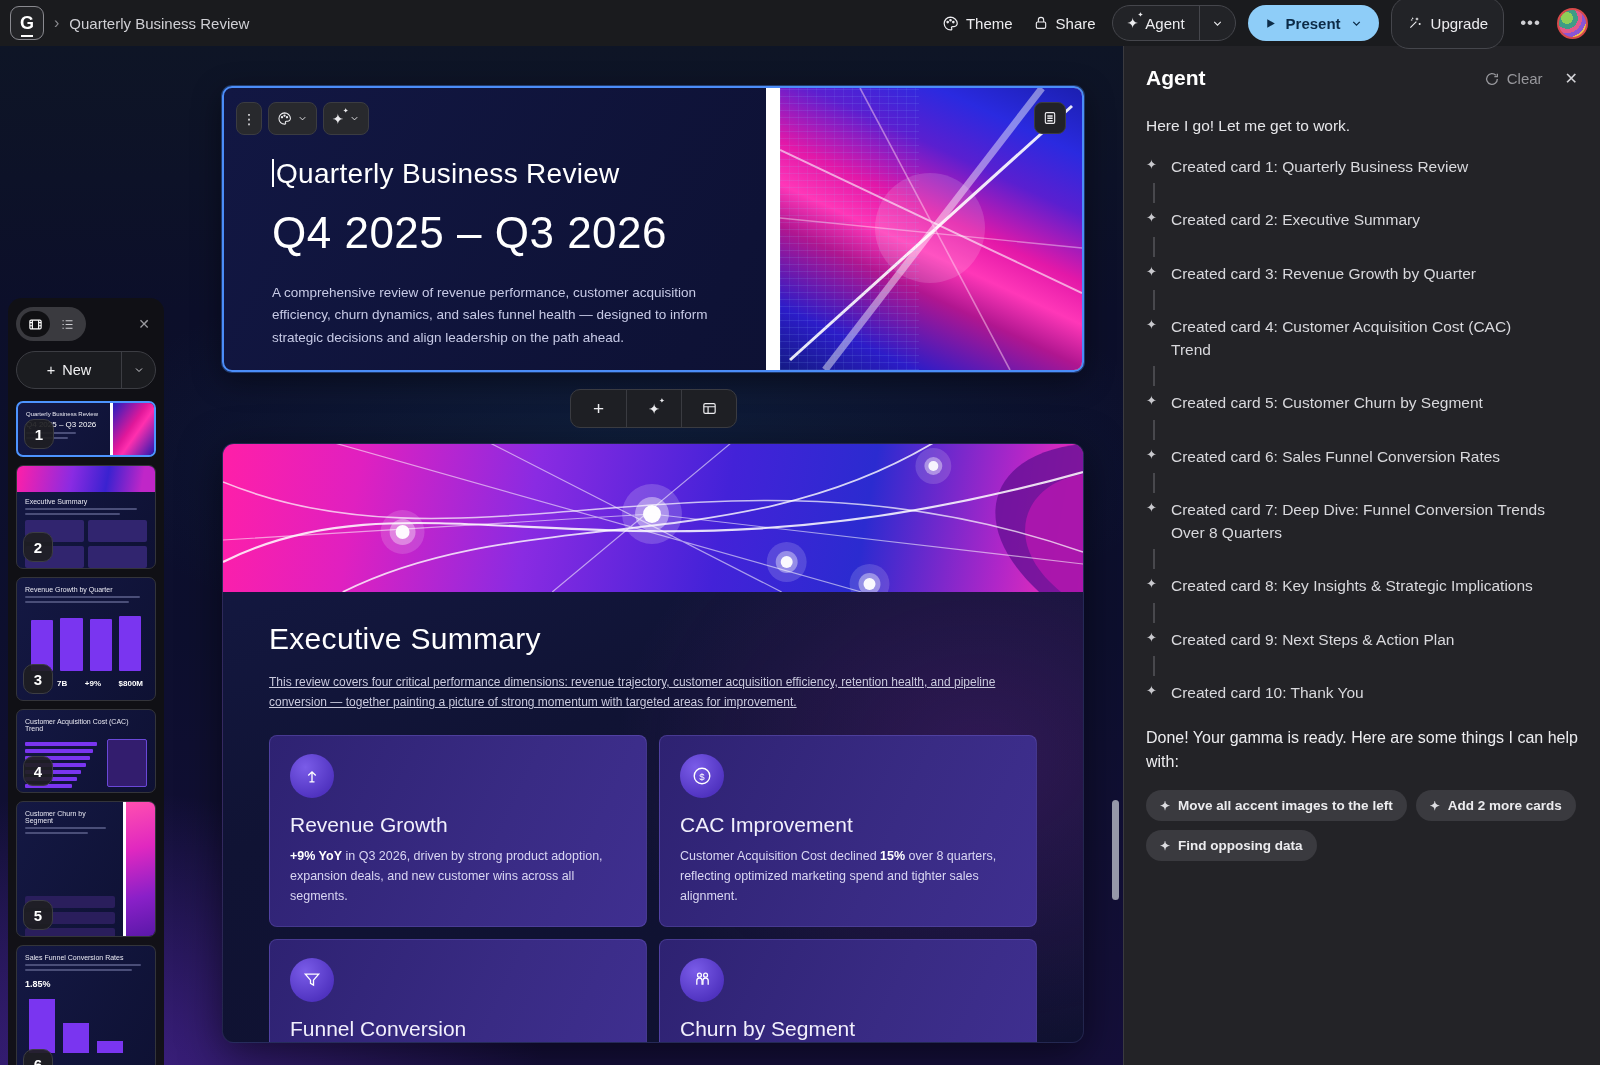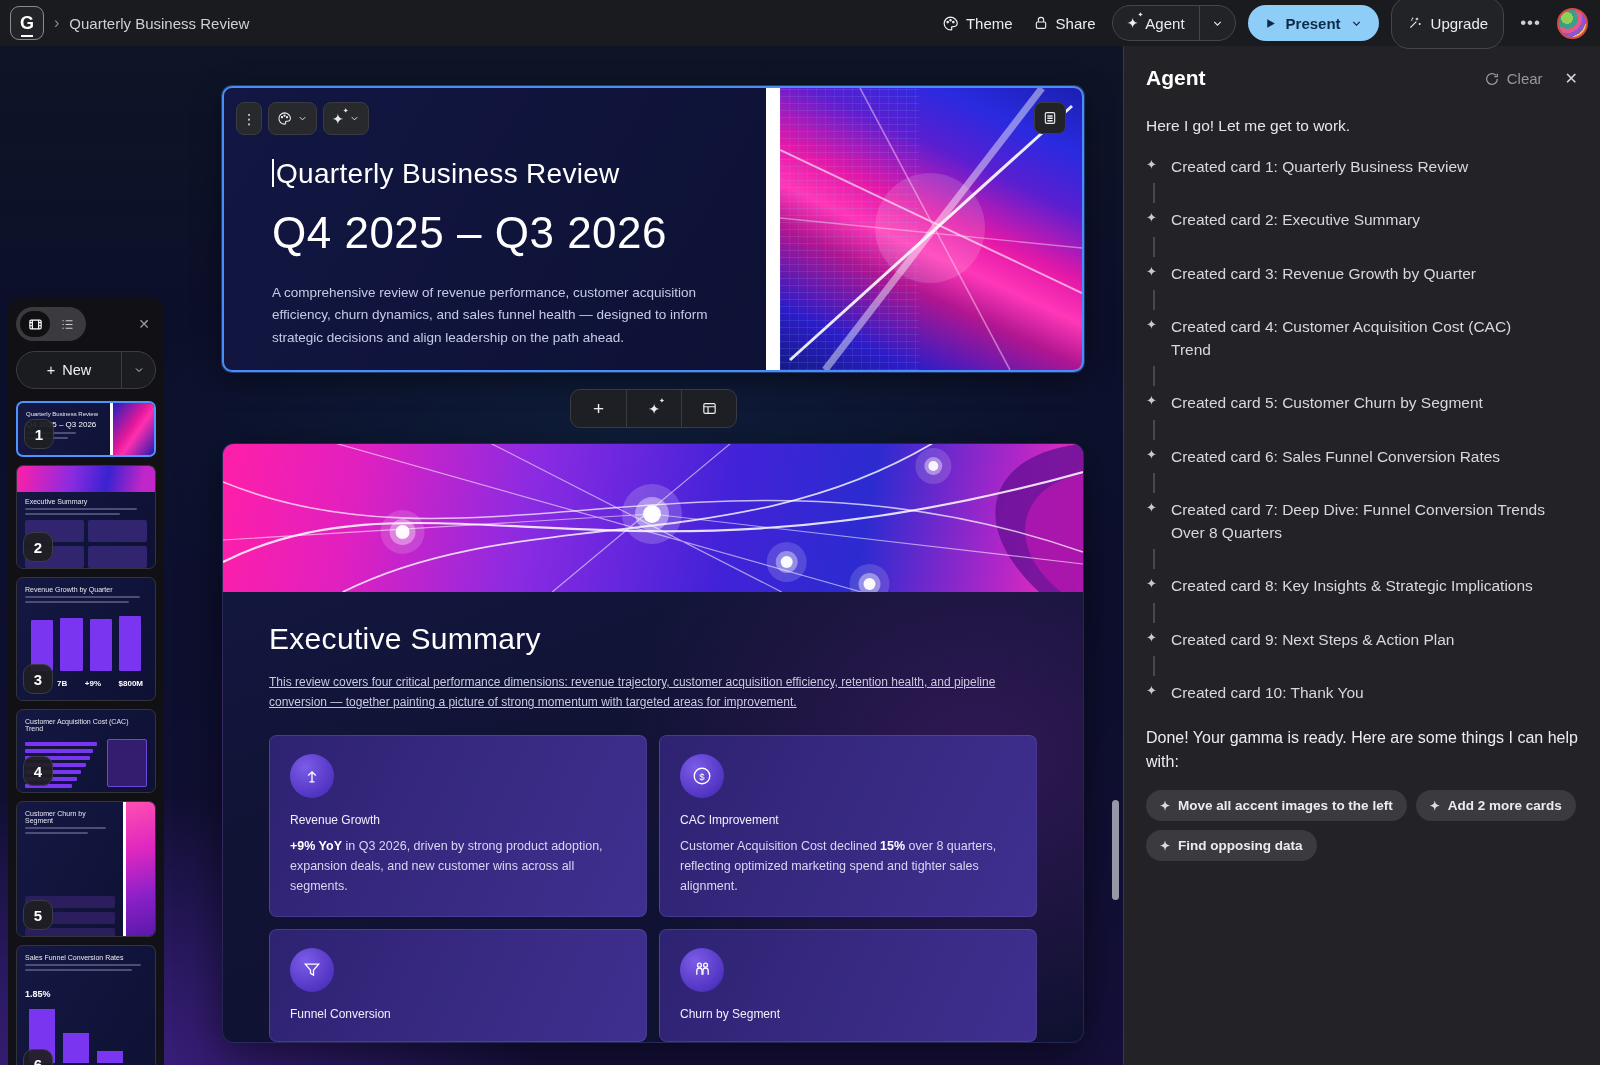--- a/index.html
+++ b/index.html
@@ -91,21 +91,21 @@
   .banner svg { position:absolute; inset:0; width:100%; height:100%; }
   .c2-content { padding:30px 46px 0; }
   .c2-title { color:#fff; font-size:30px; font-weight:300; letter-spacing:.3px; }
   .c2-body { color:#c9c9dd; font-size:12px; line-height:1.7; margin-top:16px;text-decoration:underline; }
   .tiles { display:grid; grid-template-columns:1fr 1fr; gap:12px; margin-top:22px; }
   .tile { background:linear-gradient(115deg,#2e2272 0%, #392b84 60%, #3f2f90 100%);
     border:1px solid rgba(150,130,235,.22); border-radius:8px; padding:18px 20px 20px; cursor:default; }
   .tile-ic { width:44px; height:44px; border-radius:50%;
     background:radial-gradient(circle at 35% 30%, #7a5ce8, #4f32bf 75%);
     display:flex; align-items:center; justify-content:center; }
-  .tile-title { color:#f1effc; font-size:12px; font-weight:300; margin-top:15px; }
+  .tile-title { color:#f1effc; font-size:21px; font-weight:300; margin-top:15px; }
   .tile-body { color:#d9d6f2; font-size:12.5px; line-height:1.6; margin-top:9px; }
   .tile-body b { color:#fff; }
 
   .scroll-thumb { position:absolute; right:4px; top:754px; width:7px; height:100px;
     background:#aeb0bd; border-radius:4px; opacity:.85; z-index:30; cursor:grab; }
 
   
   .left-panel { position:absolute; left:8px; top:252px; bottom:0; width:156px; z-index:20;
     background:rgba(17,17,20,.95); border-radius:14px 14px 0 0; padding:9px 8px; }
   .lp-header { display:flex; align-items:center; justify-content:space-between; }
@@ -162,21 +162,21 @@
   .t5-chart { display:flex; align-items:flex-end; gap:6px; height:44px; margin-top:10px; }
   .t5-g { display:flex; align-items:flex-end; gap:1.5px; flex:1; }
   .t5-b { width:5px; border-radius:1px; }
   .b1 { background:#8a5cf5; } .b2 { background:#b49af8; } .b3 { background:#5c35c8; }
   .t5-rows { margin-top:8px; }
   .t5-row { height:12px; background:#2a1e5c; border-radius:2px; margin-top:4px; }
   .t5-img { width:46px; border-left:3px solid #fff;
     background:linear-gradient(165deg,#ff4fb0 0%, #e028c0 35%, #8a20c8 70%, #5a18a8 100%); }
   
   .t6 { height:140px; padding:8px; border-bottom:none; border-radius:7px 7px 0 0; }
-  .t6-stat { color:#fff; font-size:9px; font-weight:bold; margin-top:18px; }
+  .t6-stat { color:#fff; font-size:9px; font-weight:bold; margin-top:8px; }
   .t6-chart { display:flex; align-items:flex-end; gap:8px; height:54px; margin-top:10px; padding:0 4px; }
   .t6-bar { width:26px; background:#7a35f0; }
 
   
   .agent-panel { width:477px; flex-shrink:0; background:#232327; border-left:1px solid #3a3a3f;
     padding:20px 22px; position:relative; z-index:40; overflow:hidden; }
   .ap-header { display:flex; align-items:center; }
   .ap-title { color:#fff; font-size:21px; font-weight:bold; flex:1; }
   .ap-clear { display:flex; align-items:flex-end; gap:7px; background:none; border:none; color:#97979c;
     font-size:15px; font-family:inherit; cursor:pointer; margin-right:22px; }

